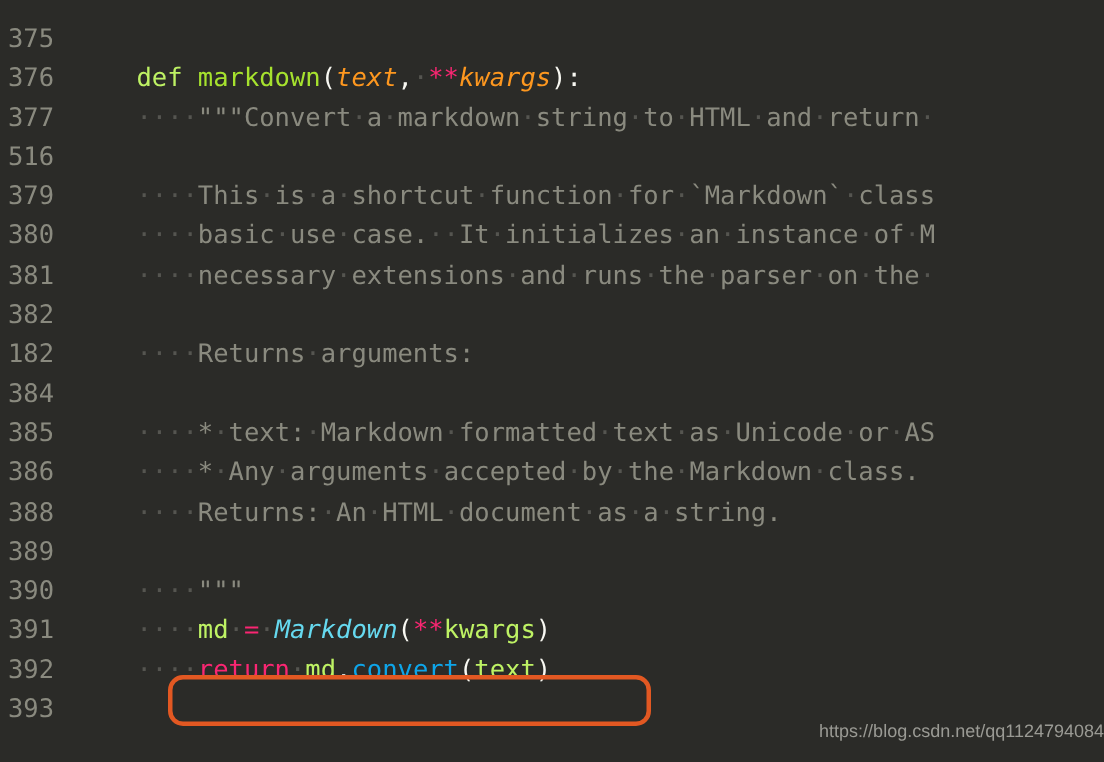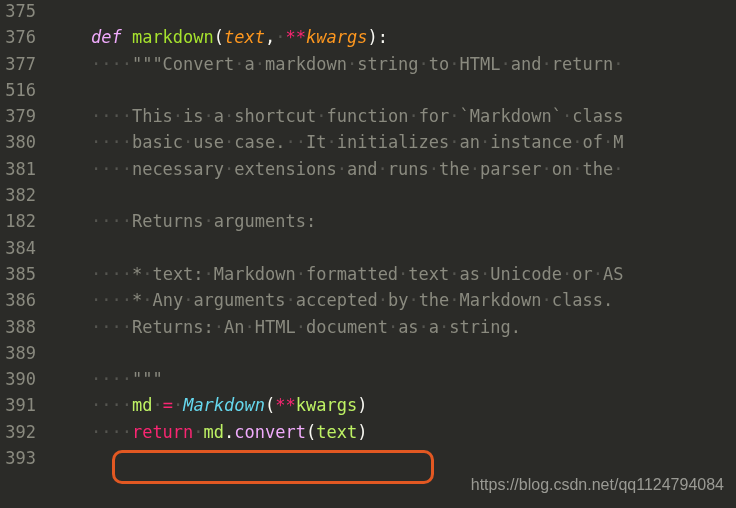--- a/index.html
+++ b/index.html
@@ -7,67 +7,67 @@
     width: 736px; height: 508px;
     background: #2b2b28;
     font-family: "Menlo", "Consolas", monospace;
     font-size: 17px;
     overflow: hidden;
     position: relative;
   }
   .editor {
     display: flex;
     flex-direction: column;
-    padding-top: 1px;
+    padding-top: 16px;
   }
   .line {
     display: flex;
     align-items: baseline;
     height: 26.3px;
     white-space: pre;
   }
   .gutter {
     width: 50px;
     text-align: right;
     color: #8a8a7f;
     padding-right: 14px;
     user-select: none;
     flex-shrink: 0;
   }
   .code {
     flex: 1;
     overflow: hidden;
   }
-  .kw-def    { color: #f0abfc; font-style: italic; }
+  .kw-def    { color: #bef264; }
   .kw-ret    { color: #f92672; }
   .fn-name   { color: #a6e22e; }
   .param     { color: #fd971f; font-style: italic; }
   .op        { color: #f92672; }
   .punct     { color: #f8f8f2; }
   .str       { color: #8a8a7f; }
   .ws-dot    { color: #555550; }
   .var       { color: #bef264; }
-  .call      { color: #f0abfc; }
+  .call      { color: #0ea5e9; }
   .class-ref { color: #66d9ef; font-style: italic; }
   .highlight-box {
     position: absolute;
     border: 3px solid #e25822;
     border-radius: 10px;
     left: 112px;
     top: 450px;
     width: 322px;
     height: 34px;
     pointer-events: none;
   }
   .watermark {
     position: absolute;
-    right: 12px;
+    right: 0;
     bottom: 14px;
     color: #9a9a94;
-    font-size: 16px;
+    font-size: 12px;
     font-family: Arial, sans-serif;
   }
 </style>
 </head>
 <body>
 
 <div class="editor" id="editor">
     <div class="line"><div class="gutter">375</div><div class="code"><span class="ws-dot" style="color: transparent;">    </span></div></div>
     <div class="line"><div class="gutter">376</div><div class="code"><span class="ws-dot" style="color: transparent;">    </span><span class=""></span><span class="kw-def">def </span><span class="fn-name">markdown</span><span class="punct">(</span><span class="param">text</span><span class="punct">,</span><span class="ws-dot">·</span><span class="op">**</span><span class="param">kwargs</span><span class="punct">):</span></div></div>
     <div class="line"><div class="gutter">377</div><div class="code"><span class="ws-dot" style="color: transparent;">    </span><span class="ws-dot">····</span><span class="str">"""Convert</span><span class="ws-dot">·</span><span class="str">a</span><span class="ws-dot">·</span><span class="str">markdown</span><span class="ws-dot">·</span><span class="str">string</span><span class="ws-dot">·</span><span class="str">to</span><span class="ws-dot">·</span><span class="str">HTML</span><span class="ws-dot">·</span><span class="str">and</span><span class="ws-dot">·</span><span class="str">return</span><span class="ws-dot">·</span></div></div>

